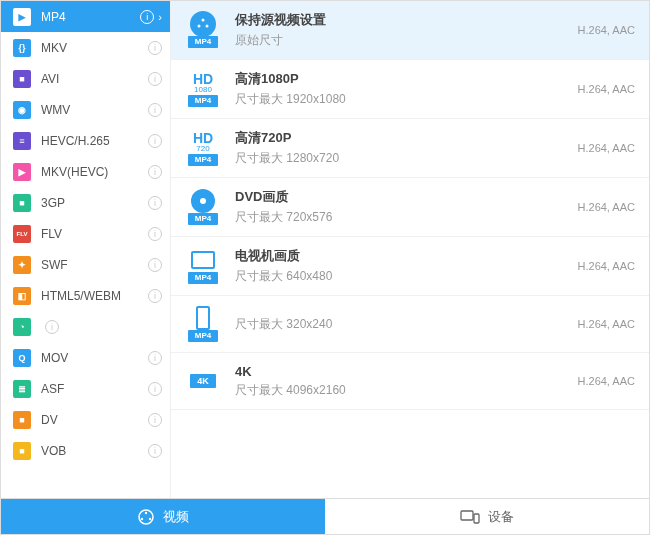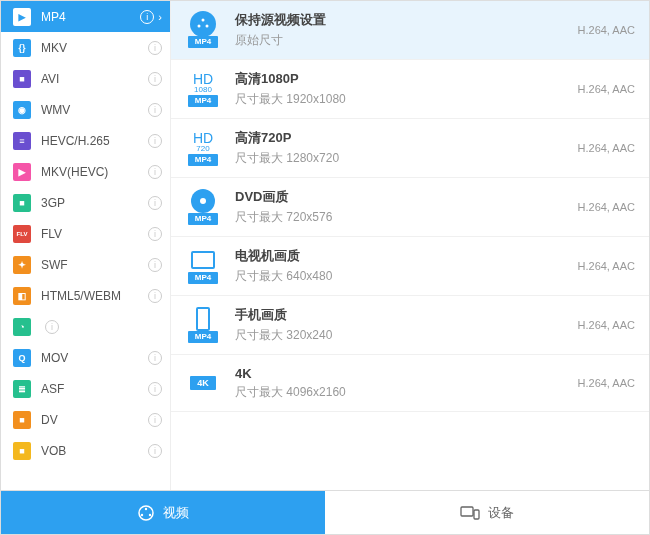--- a/index.html
+++ b/index.html
@@ -23,28 +23,28 @@
 .preset{display:flex;align-items:center;padding:10px 14px;border-bottom:1px solid #f0f0f0;cursor:pointer;}
 .preset.selected{background:#e8f4fd;}
 .p-icon{width:36px;height:36px;margin-right:14px;display:flex;flex-direction:column;align-items:center;justify-content:center;}
 .p-icon-top{width:30px;height:22px;display:flex;align-items:center;justify-content:center;}
 .p-icon-btm{width:30px;height:12px;background:#2da0f0;color:#fff;font-size:8px;font-weight:bold;display:flex;align-items:center;justify-content:center;border-radius:1px;margin-top:1px;}
 .p-info{flex:1;}
 .p-title{font-size:13px;color:#444;margin-bottom:3px;font-weight:bold;}
 .p-sub{font-size:12px;color:#999;}
 .p-codec{font-size:11px;color:#999;padding-left:15px;}
 .reel{width:26px;height:26px;border-radius:50%;background:#2da0f0;display:flex;align-items:center;justify-content:center;color:#fff;}
-.hd-text{color:#2da0f0;font-weight:normal;font-size:14px;line-height:1;text-align:right;}
+.hd-text{color:#2da0f0;font-weight:bold;font-size:14px;line-height:1;text-align:right;}
 .hd-sub{color:#2da0f0;font-size:8px;line-height:1;}
 .disc{width:24px;height:24px;border-radius:50%;background:#2da0f0;display:flex;align-items:center;justify-content:center;}
 .disc::after{content:"";width:6px;height:6px;border-radius:50%;background:#fff;}
 .tv{width:24px;height:18px;border:2px solid #2da0f0;border-radius:2px;}
 .phone{width:14px;height:24px;border:2px solid #2da0f0;border-radius:2px;}
 .k4{width:26px;height:14px;background:#2da0f0;color:#fff;font-size:9px;font-weight:bold;display:flex;align-items:center;justify-content:center;border-radius:1px;}
-.bottombar{height:44px;display:flex;border-top:1px solid #ddd;}
+.bottombar{height:36px;display:flex;border-top:1px solid #ddd;}
 .bb-tab{flex:1;display:flex;align-items:center;justify-content:center;font-size:13px;color:#666;cursor:pointer;gap:8px;}
 .bb-tab.active{background:#2da0f0;color:#fff;}
 .bb-icon{display:inline-flex;}
 </style>
 </head>
 <body>
 
 <div class="main">
   <div class="sidebar" id="sidebar">
       <div class="sb-item active">
@@ -198,21 +198,20 @@
         <div class="p-codec">H.264, AAC</div>
       </div>
       <div class="preset">
         <div class="p-icon">
           <div class="p-icon-top">
             <div class="phone"></div>
           </div>
           <div class="p-icon-btm">MP4</div>
         </div>
         <div class="p-info">
-          <div class="p-title">手机画质</div>
           <div class="p-sub">尺寸最大 320x240</div>
         </div>
         <div class="p-codec">H.264, AAC</div>
       </div>
       <div class="preset">
         <div class="p-icon">
           <div class="p-icon-top">
             <div class="k4">4K</div>
           </div>
         </div>

